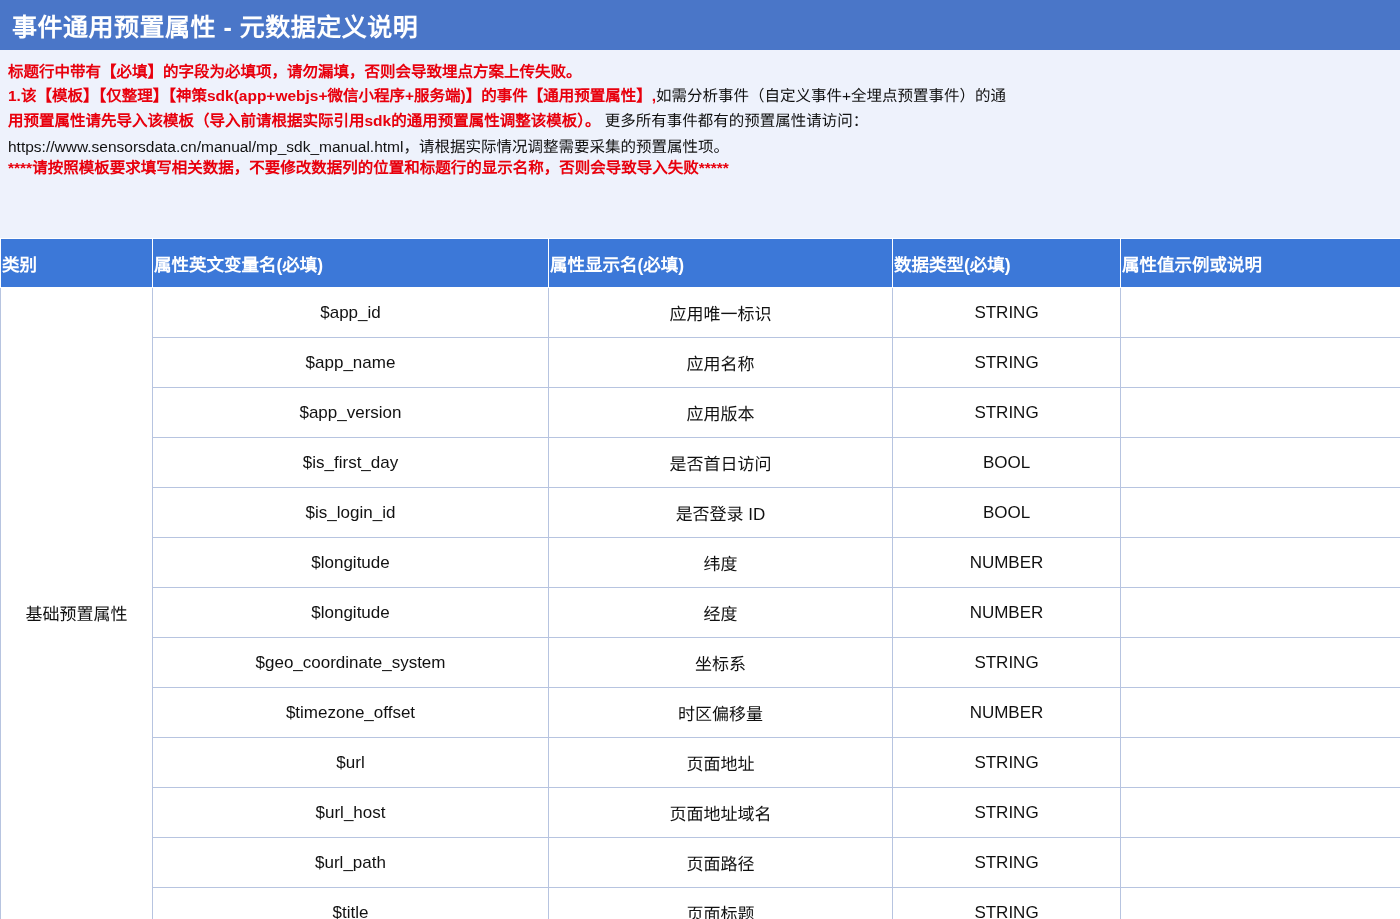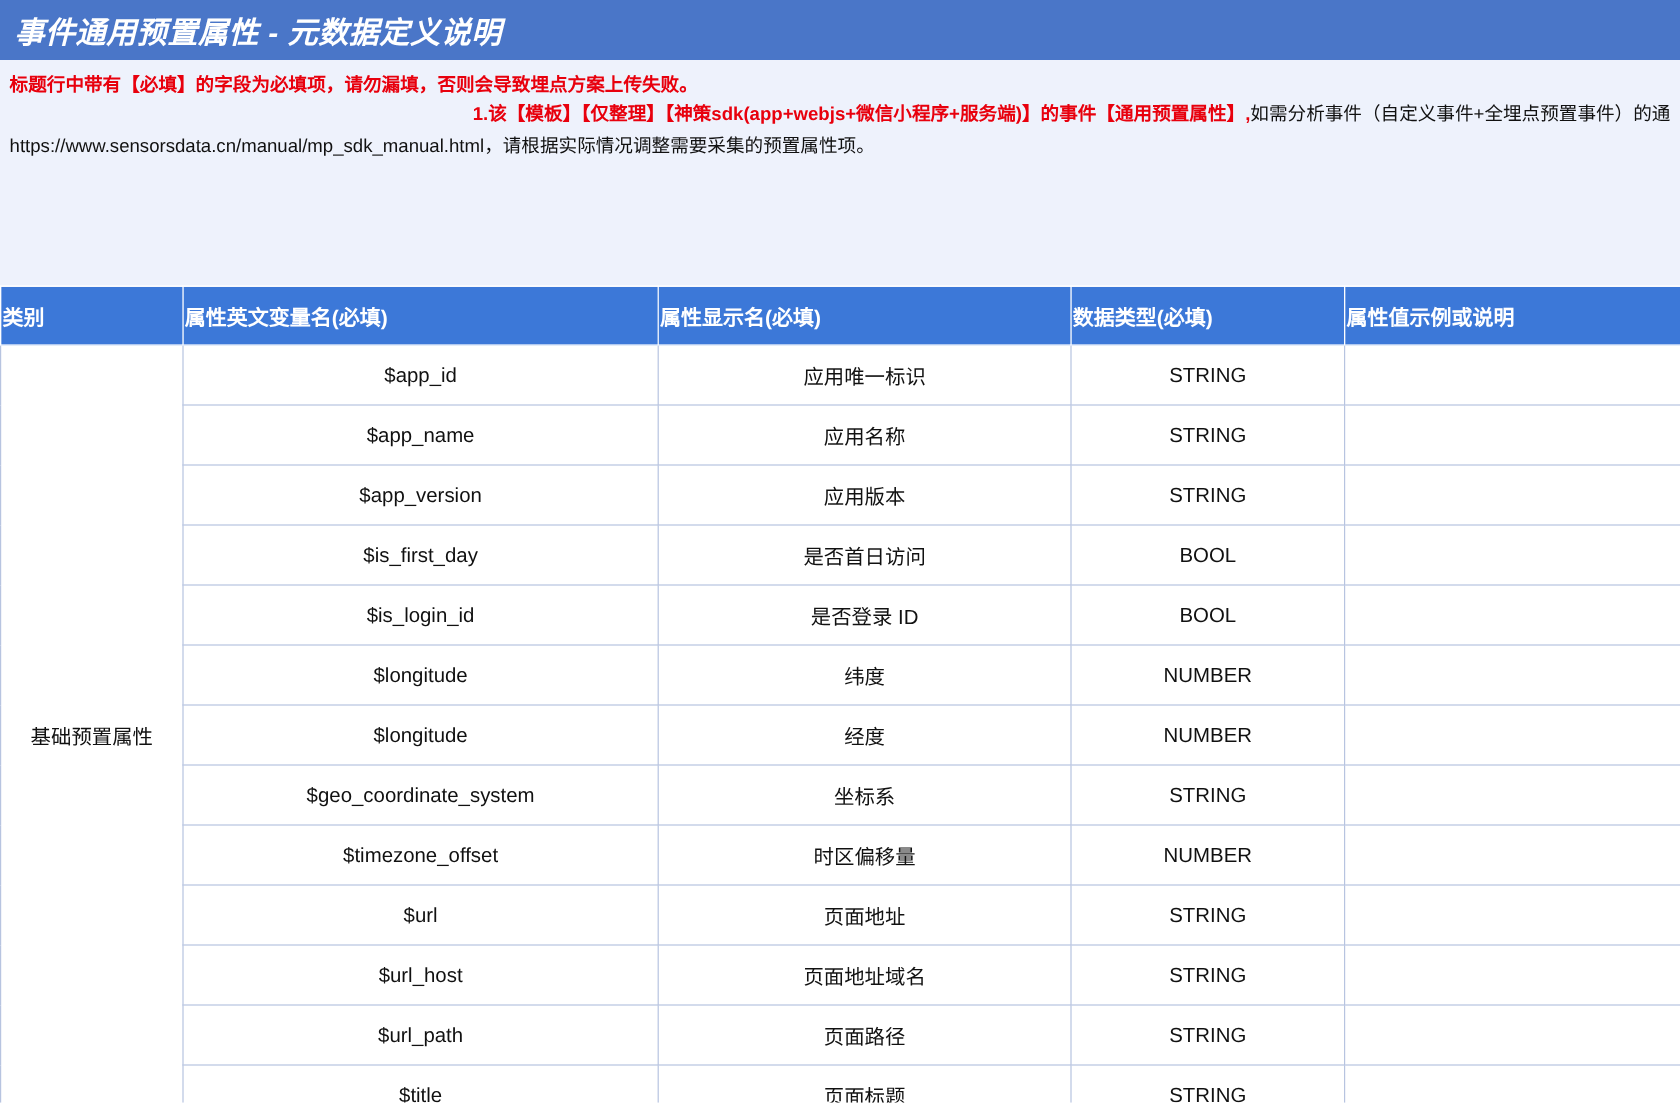--- a/index.html
+++ b/index.html
@@ -17,21 +17,20 @@
   }
 
   
   .title-bar {
     background: #4a76c8;
     height: 50px;
     display: flex;
     align-items: center;
     padding: 5px 12px;
     box-sizing: border-box;
-    font-style: italic;
   }
   .title-bar .title-text {
     color: #ffffff;
     font-size: 25px;
     font-weight: bold;
     letter-spacing: 0.5px;
   }
 
   
   .notes {
@@ -49,21 +48,20 @@
     color: #e8000d;
     font-weight: bold;
   }
   .note-black {
     color: #111111;
   }
   .note-mixed {
     font-size: 15.5px;
     line-height: 1.6;
     color: #111111;
-    text-align: right;
   }
   .note-mixed .b {
     font-weight: bold;
   }
   .note-url {
     font-size: 15.5px;
     color: #111111;
   }
 
   
@@ -117,21 +115,25 @@
 
   <div class="title-bar">
     <span class="title-text">事件通用预置属性 - 元数据定义说明</span>
   </div>
 
   <div class="notes">
     <div class="note-line note-red-bold">标题行中带有【必填】的字段为必填项，请勿漏填，否则会导致埋点方案上传失败。</div>
     <div class="note-mixed">
       <span class="b note-red-bold">1.该【模板】【仅整理】【神策sdk(app+webjs+微信小程序+服务端)】的事件【通用预置属性】,</span><span class="note-black">如需分析事件（自定义事件+全埋点预置事件）的通</span>
     </div>
+    <div class="note-mixed">
+      <span class="b note-red-bold">用预置属性请先导入该模板（导入前请根据实际引用sdk的通用预置属性调整该模板）。</span><span class="note-black">  更多所有事件都有的预置属性请访问：</span>
+    </div>
     <div class="note-url">https://www.sensorsdata.cn/manual/mp_sdk_manual.html，请根据实际情况调整需要采集的预置属性项。</div>
+    <div class="note-line note-red-bold">****请按照模板要求填写相关数据，不要修改数据列的位置和标题行的显示名称，否则会导致导入失败*****</div>
   </div>
 
   <table class="meta-table">
     <colgroup>
       <col class="c-cat">
         <col class="c-var">
         <col class="c-disp">
         <col class="c-type">
         <col class="c-ex">
     </colgroup>

